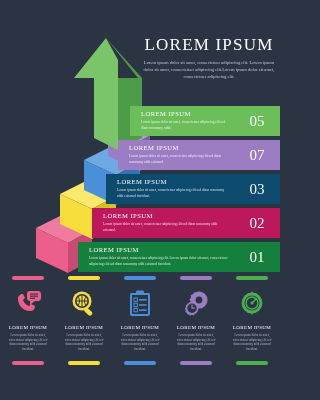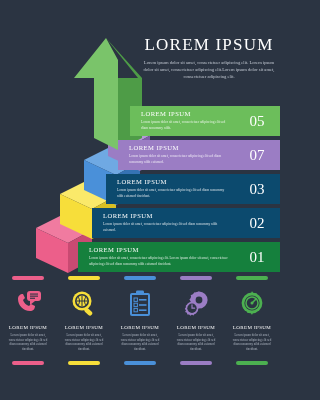--- a/index.html
+++ b/index.html
@@ -45,21 +45,21 @@
     margin-top:2.5px;
   }
   .bar .num{
     font-family:"Liberation Serif", serif;
     color:#ffffff;font-size:15px;line-height:1;
     width:46px;text-align:center;flex:none;
   }
   .bar.b5{top:0;   left:130px;background:#6cbe5b;}
   .bar.b4{top:34px;left:118px;background:#9b7dc4;}
   .bar.b3{top:68px;left:106px;background:#0c4a6e;}
-  .bar.b2{top:102px;left:92px;background:#0c4a6e;}
+  .bar.b2{top:102px;left:92px;background:#be185d;}
   .bar.b1{top:136px;left:78px;background:#15803d;}
   .bar.b2 .lbl,.bar.b2 .body{color:#ffffff;}
 
   
   .feet{position:absolute;left:0;top:276px;width:280px;height:118px;}
   .foot{position:absolute;top:0;width:56px;text-align:center;}
   .foot:nth-child(1){left:0;}
   .foot:nth-child(2){left:56px;}
   .foot:nth-child(3){left:112px;}
   .foot:nth-child(4){left:168px;}

